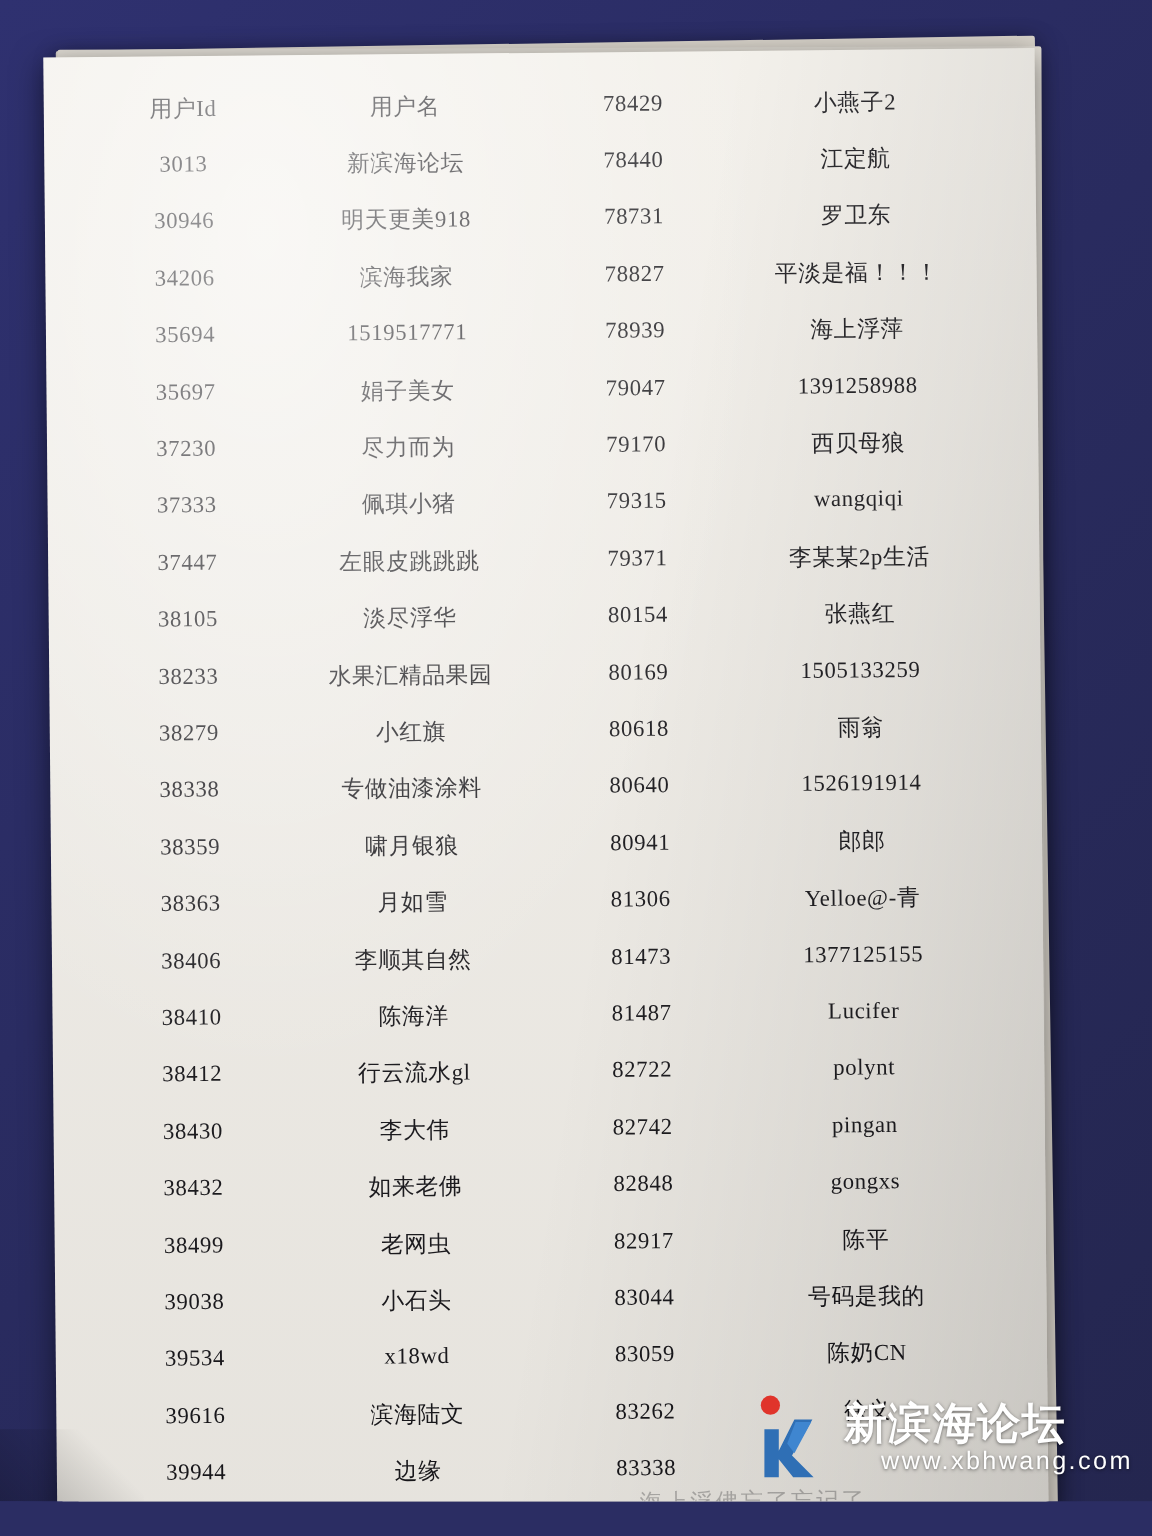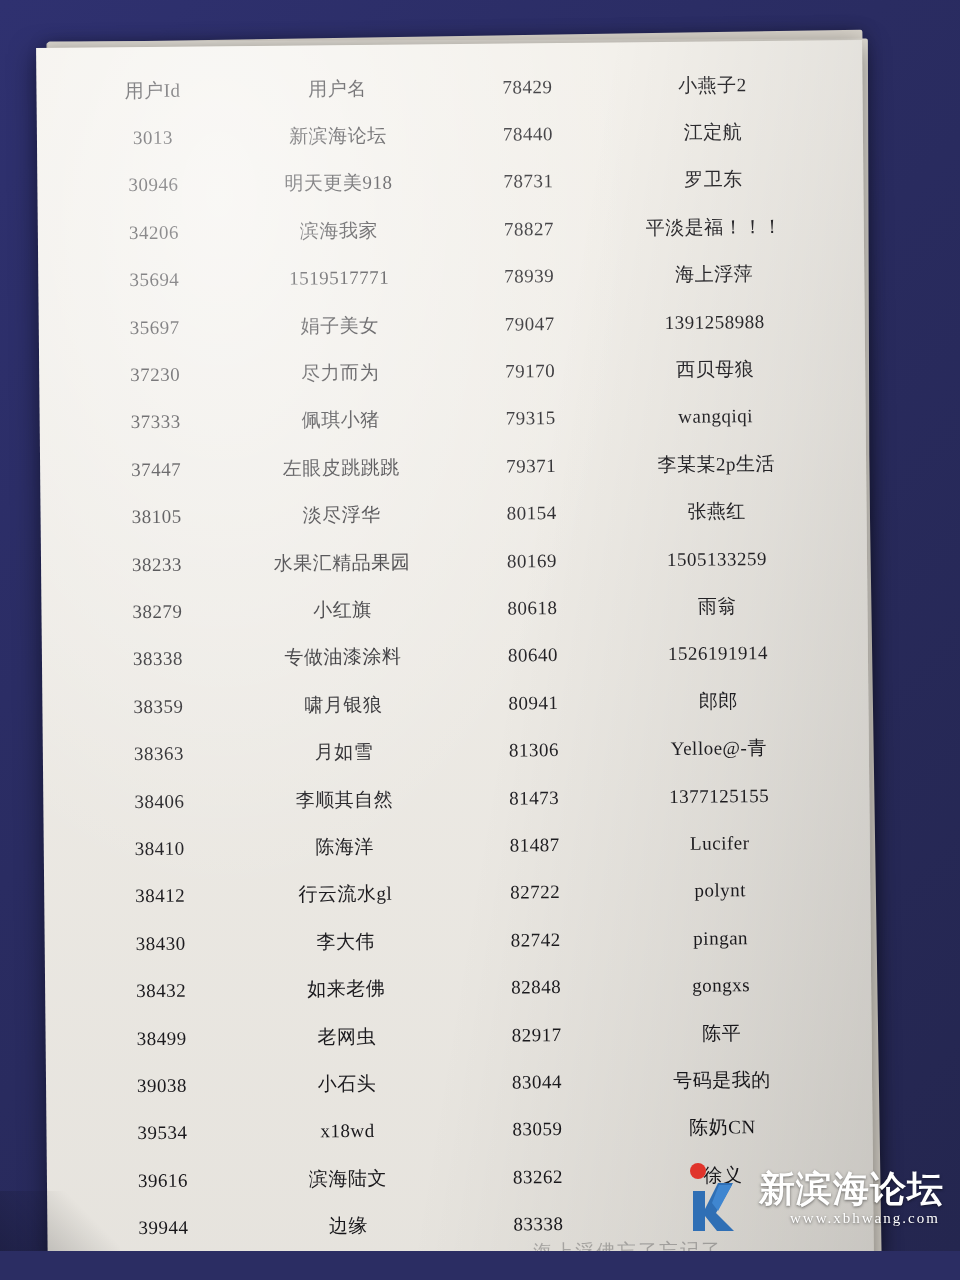--- a/index.html
+++ b/index.html
@@ -127,22 +127,22 @@
   }
   .wm-title {
     font-family: "Liberation Sans", sans-serif;
     font-size: 36px;
     font-weight: bold;
     color: #ffffff;
     letter-spacing: 1px;
     text-shadow: 0 1px 3px rgba(0,0,0,0.5);
   }
   .wm-url {
-    font-family: Liberation Serif, serif;
-    font-size: 15px;
+    font-family: Liberation Sans, sans-serif;
+    font-size: 21px;
     color: #ffffff;
     letter-spacing: 2px;
     margin-top: 3px;
     text-shadow: 0 1px 3px rgba(0,0,0,0.5);
     margin-left: 31px;
   }
   
   .corner-dark {
     position: absolute;
     left: 0; bottom: 0;

